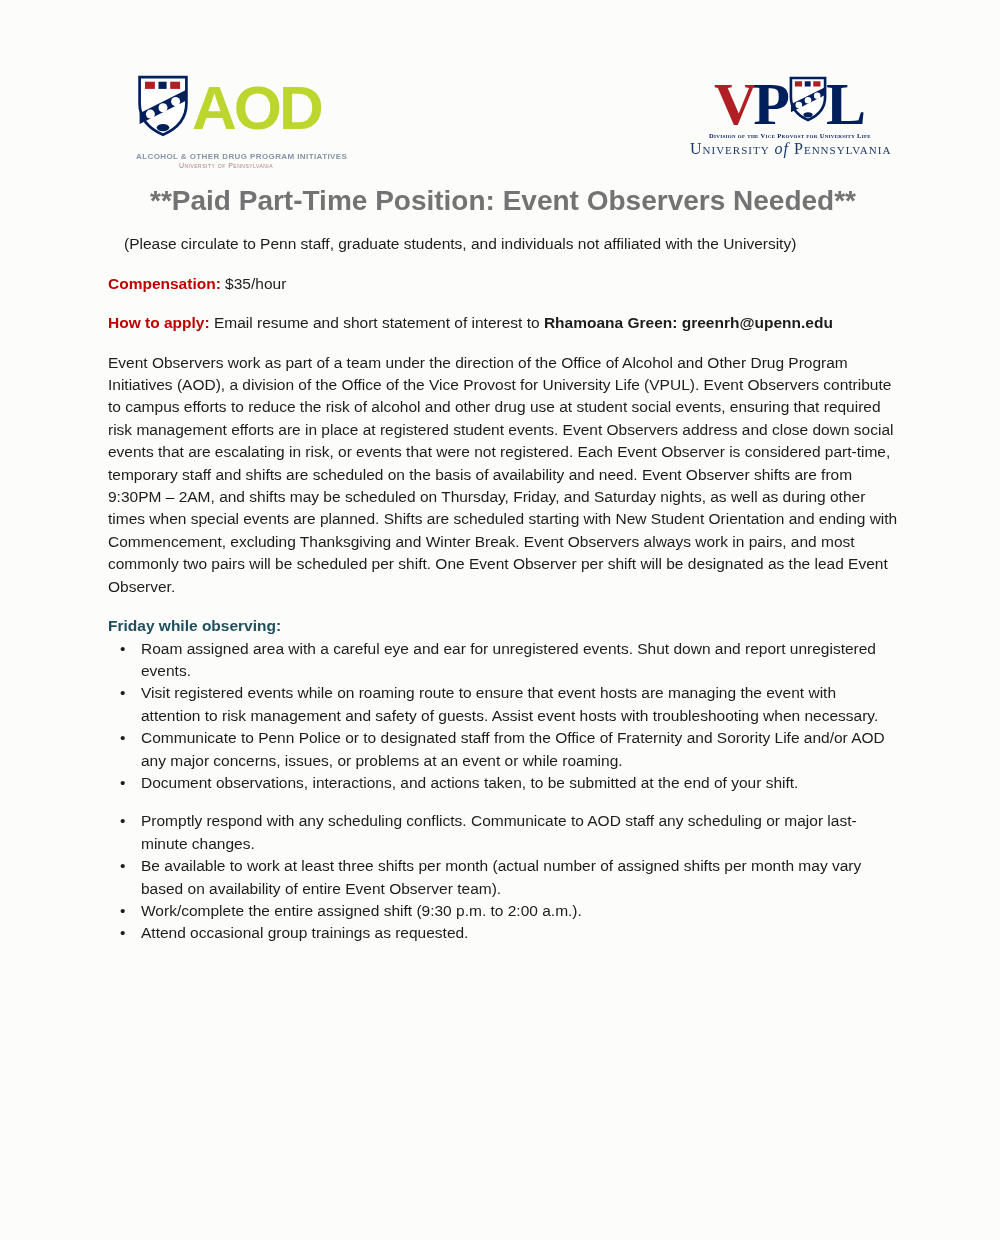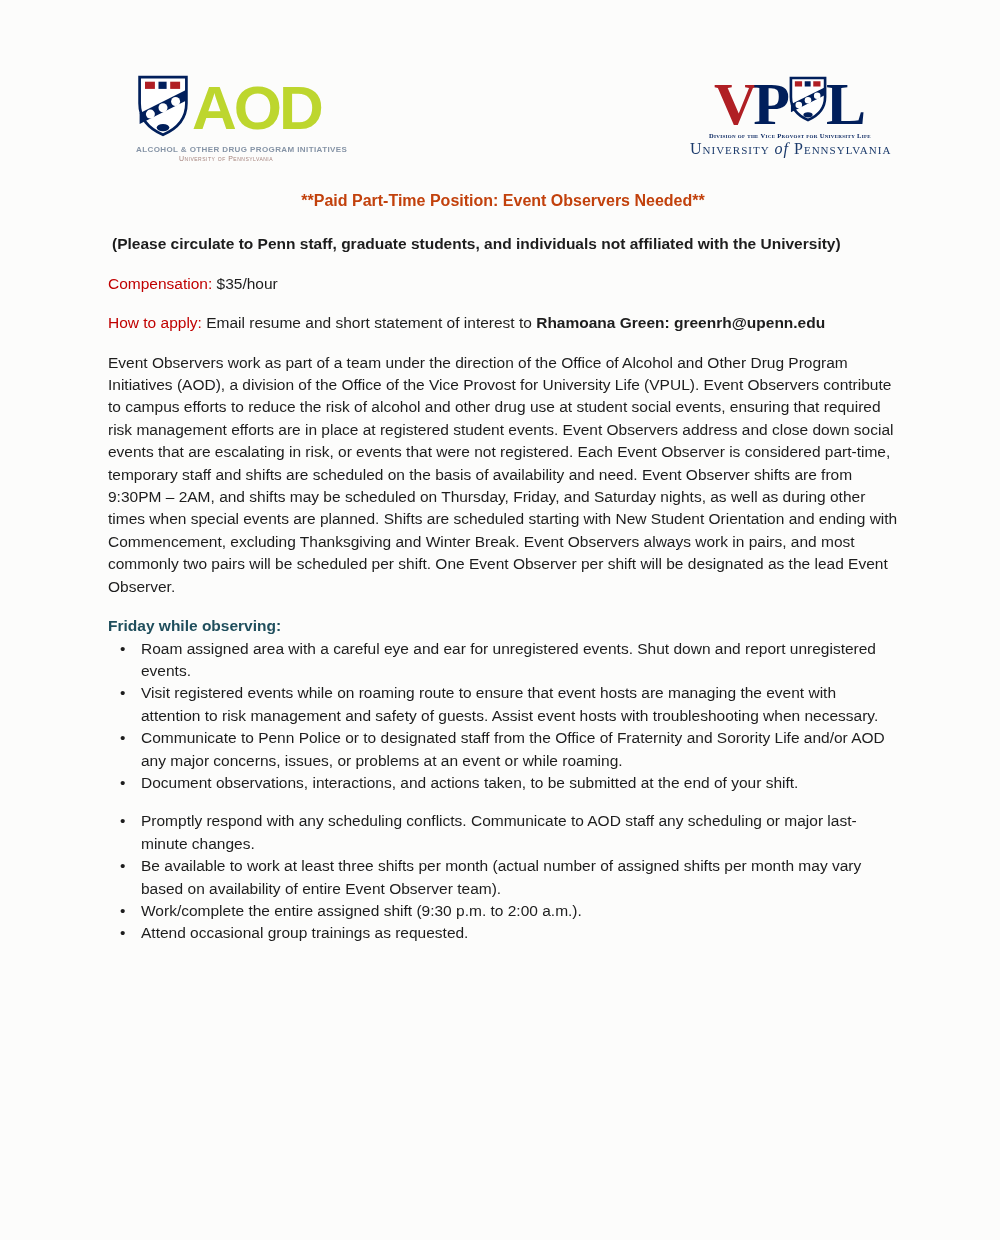--- a/index.html
+++ b/index.html
@@ -10,21 +10,21 @@
   }
 
   
   .logo-aod { position:absolute; left:136px; top:74px; width:180px; }
   .aod-row { display:flex; align-items:center; }
   .aod-acronym {
     font-weight:bold; font-size:62px; line-height:58px;
     color:#bdd62e; letter-spacing:-3px; margin-left:2px;
   }
   .aod-tagline {
-    margin-top:3px; font-size:8px; font-weight:bold; letter-spacing:.4px;
+    margin-top:10px; font-size:8px; font-weight:bold; letter-spacing:.4px;
     color:#8694a6; text-align:center; white-space:nowrap;
   }
   .aod-subline {
     font-size:7px; color:#a5837d; text-align:center; margin-top:1px;
     font-variant:small-caps; letter-spacing:.5px;
   }
 
   .logo-vpul {
     position:absolute; left:690px; top:76px; width:200px; text-align:center;
     font-family:"Liberation Serif", serif;
@@ -46,26 +46,26 @@
     font-variant:small-caps; letter-spacing:1px; white-space:nowrap;
   }
   .vpul-univ .of { font-style:italic; font-variant:normal; }
 
   
   .content {
     position:absolute; left:108px; top:186px; width:790px;
     font-size:15.5px; line-height:22.4px;
   }
   .doc-title {
-    text-align:center; color:#c2410c; font-weight:bold; font-size:16px;
+    text-align:center; color:#737373; font-weight:bold; font-size:28px;
     margin:4px 0 21px 0;
   }
-  .subtitle { font-weight:bold; margin:0 0 17px 4px; }
+  .subtitle { font-weight:normal; margin:0 0 17px 16px; }
   .detail { margin:0 0 17px 0; }
-  .red-label { color:#c00000; font-weight:normal; }
+  .red-label { color:#c00000; font-weight:bold; }
   .section-heading { color:#1f4e5c; font-weight:bold; margin:0; }
   .mb { margin-bottom:17px; }
   .para { margin:0 0 17px 0; }
   ul.bullets { list-style:none; margin:0 0 16px 0; padding:0; }
   ul.bullets li { position:relative; padding-left:33px; }
   ul.bullets li::before {
     content:"\2022"; position:absolute; left:12px; top:0; color:#1d1d1d;
   }
 </style>
 </head>

